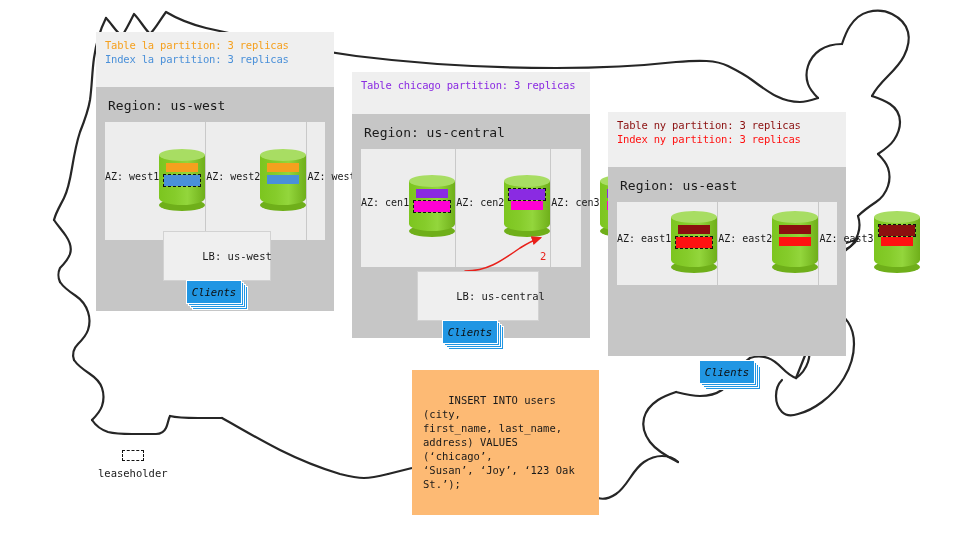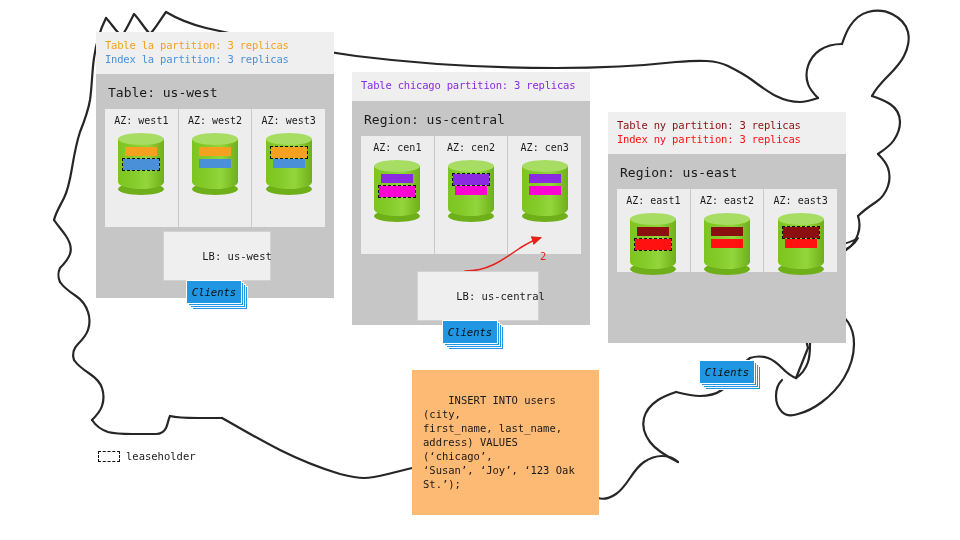--- a/index.html
+++ b/index.html
@@ -9,32 +9,32 @@
     font-family:"DejaVu Sans Mono","Liberation Mono",monospace;
   }
   #stage{position:absolute;left:0;top:0;width:960px;height:540px;}
 
   .map-layer{position:absolute;left:0;top:0;width:960px;height:540px;pointer-events:none;}
 
   
   .region-panel{position:absolute;}
   .part-head{
     background:#efefef;
-    padding:7px 9px 8px 9px;
+    padding:7px 9px 21px 9px;
     line-height:13.5px;
   }
   .part-line{font-size:10.5px;white-space:pre;letter-spacing:-0.2px;}
 
   .region-body{background:#c6c6c6;padding:0 9px 9px 9px;}
   .region-title{
     font-size:13px;color:#1a1a1a;padding:11px 2px 9px 3px;white-space:pre;
   }
   .az-strip{background:#ededed;display:flex;}
   .az-cell{
-    flex:1;display:flex;flex-direction:column;align-items:center;
+    flex:1;display:flex;flex-direction:row;align-items:center;
     padding:6px 0 9px 0;position:relative;
   }
   .az-cell + .az-cell{border-left:1px solid #c9c9c9;}
   .az-label{font-size:10px;color:#1a1a1a;margin-bottom:7px;white-space:pre;}
 
   
   .cyl{position:relative;width:46px;height:62px;}
   .cyl-body{
     position:absolute;left:0;top:6px;width:46px;height:50px;
     background:linear-gradient(to right,#7cc51f 0%,#86cc2b 35%,#93d63c 62%,#6faf1a 100%);
@@ -79,21 +79,21 @@
 
   
   .sql-box{
     position:absolute;background:#fdba74;
     padding:9px 11px 10px 11px;
     font-size:10.5px;line-height:14px;color:#1a1a1a;
     white-space:pre-wrap;
   }
 
   
-  .legend{position:absolute;display:flex;align-items:center;gap:6px;}
+  .legend{position:absolute;display:flex;align-items:center;gap:6px;flex-direction:column;}
   .legend-swatch{
     width:22px;height:11px;border:1.6px dashed #111;box-sizing:border-box;
   }
   .legend-text{font-size:10.5px;color:#1a1a1a;white-space:pre;}
 
   
   .arrow-num{
     position:absolute;font-size:10.5px;color:#e8201a;white-space:pre;
   }
 </style>
@@ -202,21 +202,21 @@
 
     <path d="M836,246 C844,244 852,242 858,238 C854,246 846,250 838,252 Z" fill="none" stroke="#262626" stroke-width="1.9" stroke-linecap="round" stroke-linejoin="round"></path>
   </svg>
 
   <div class="region-panel" style="left:96px;top:32px;width:238px;">
     <div class="part-head">
       <div class="part-line" style="color:#f5a01e">Table la partition: 3 replicas</div>
       <div class="part-line" style="color:#4a90d9">Index la partition: 3 replicas</div>
     </div>
     <div class="region-body">
-      <div class="region-title">Table: us-west</div>
+      <div class="region-title">Region: us-west</div>
       <div class="az-strip" style="height:118px;">
         <div class="az-cell">
           <div class="az-label">AZ: west1</div>
           <div class="cyl">
             <div class="cyl-bot"></div>
             <div class="cyl-body"></div>
             <div class="cyl-top"></div>
             <div class="bars">
               <div class="bar" style="background:#f5a01e"></div>
               <div class="bar lh" style="background:#4a90d9"></div>

